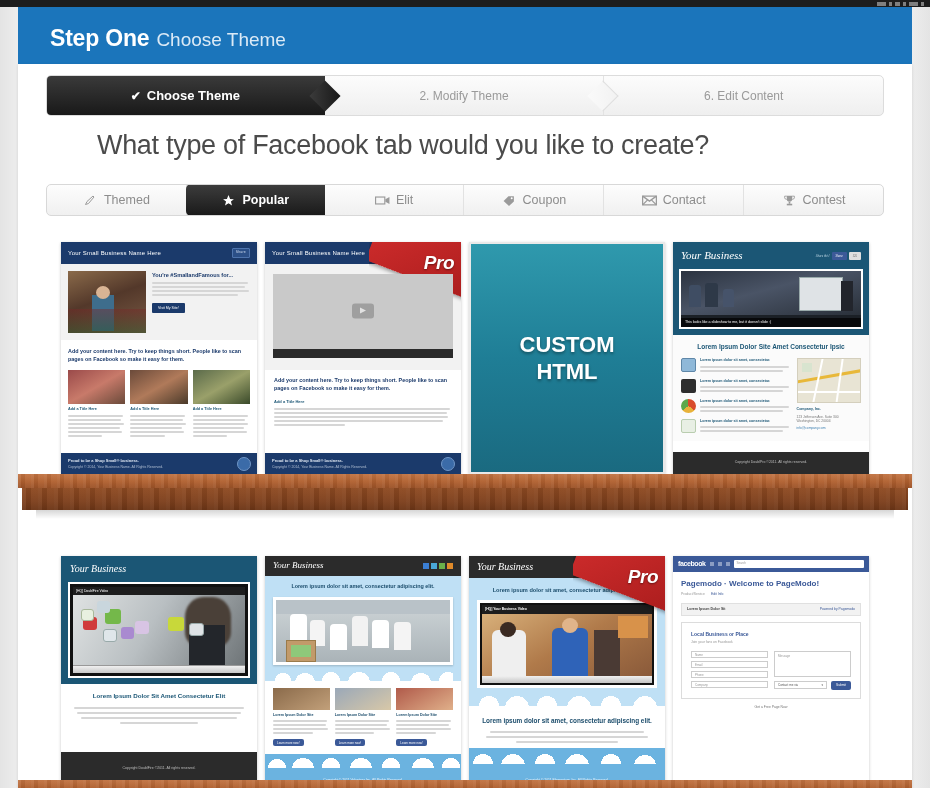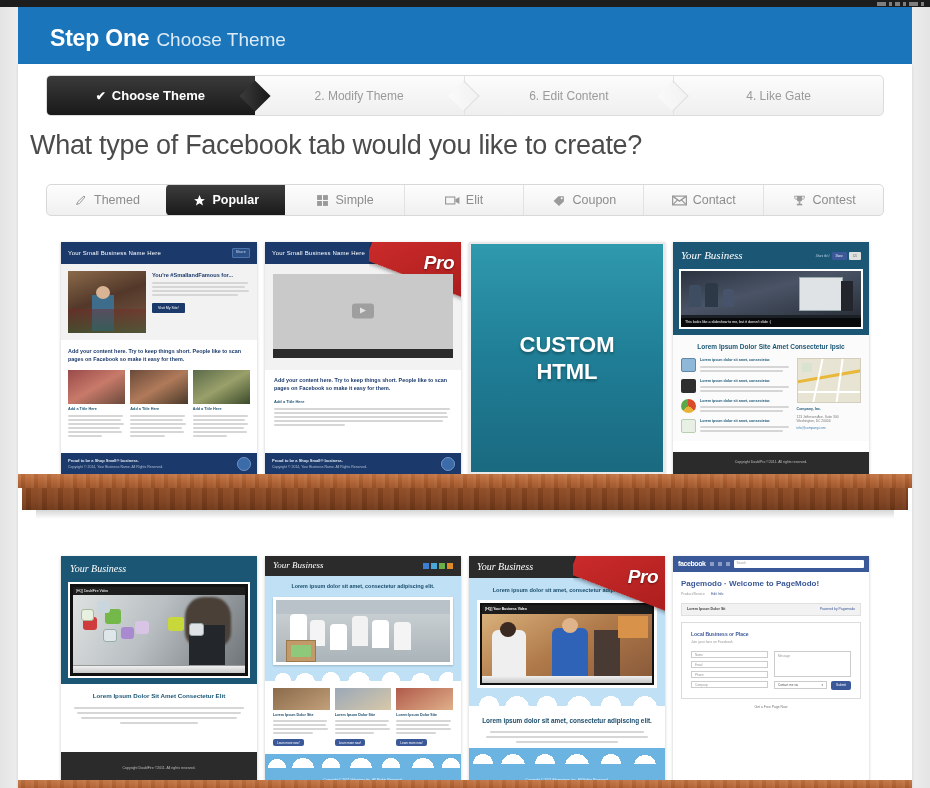--- a/index.html
+++ b/index.html
@@ -92,20 +92,21 @@
     background: linear-gradient(225deg,#181818,#3b3b3b);
     border-top: none; border-right: none;
     right: -11px; width: 22px; height: 22px; margin-top: -11px;
     z-index: 5;
   }
   .check { margin-right: 6px; font-size: 12px; }
 
   
   .question {
     position: absolute; top: 66px; left: 0; width: 758px;
+    text-align: center;
     font-size: 27px; color: #4b4b4b; font-weight: normal;
     letter-spacing: -0.3px;
     padding-left: 12px;
   }
 
   
   .cats {
     position: absolute; left: 28px; top: 120px; width: 838px; height: 32px;
     background: linear-gradient(180deg,#fdfdfd,#f0f0f0);
     border: 1px solid #d8d8d8; border-radius: 5px;
@@ -238,54 +239,40 @@
       <div class="step active">
         <span class="check">✔</span>
         <span>Choose Theme</span>
       </div>
       <div class="step">
         <span>2. Modify Theme</span>
       </div>
       <div class="step">
         <span>6. Edit Content</span>
       </div>
-      <div class="step">
-        <span>4. Like Gate</span>
-      </div>
     </div>
 
     <div class="question">What type of Facebook tab would you like to create?</div>
 
     <div class="cats">
       <div class="cat">
         <span class="cat-ico">
           <svg width="14" height="12" viewBox="0 0 24 24">
               <path d="M3 21 L9 19 L20 6 L18 4 L6 15 Z" fill="none" stroke="#9a9a9a" stroke-width="2"></path>
             </svg>
         </span>
         <span>Themed</span>
       </div>
       <div class="cat active">
         <span class="cat-ico">
           <svg width="13" height="13" viewBox="0 0 24 24">
               <polygon fill="#fff" points="12,2 15,9 22,9.5 16.5,14 18.5,21 12,17 5.5,21 7.5,14 2,9.5 9,9"></polygon>
             </svg>
         </span>
         <span>Popular</span>
-      </div>
-      <div class="cat">
-        <span class="cat-ico">
-          <svg width="13" height="13" viewBox="0 0 24 24">
-              <rect x="2" y="2" width="9" height="9" fill="#9a9a9a"></rect>
-              <rect x="13" y="2" width="9" height="9" fill="#9a9a9a"></rect>
-              <rect x="2" y="13" width="9" height="9" fill="#9a9a9a"></rect>
-              <rect x="13" y="13" width="9" height="9" fill="#9a9a9a"></rect>
-            </svg>
-        </span>
-        <span>Simple</span>
       </div>
       <div class="cat">
         <span class="cat-ico">
           <svg width="16" height="11" viewBox="0 0 26 16">
               <rect x="1" y="2" width="16" height="12" fill="none" stroke="#9a9a9a" stroke-width="2"></rect>
               <polygon points="18,6 25,2 25,14 18,10" fill="#9a9a9a"></polygon>
             </svg>
         </span>
         <span>Elit</span>
       </div>

